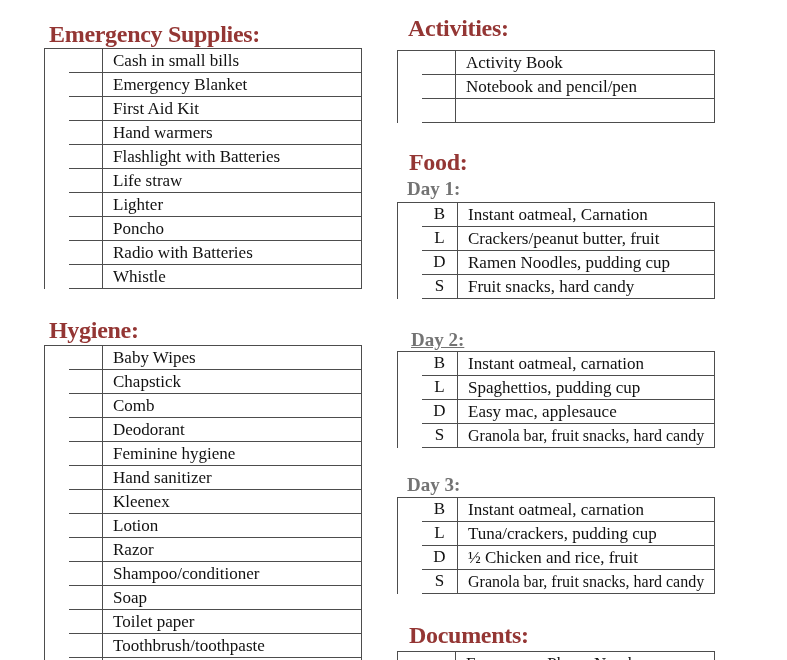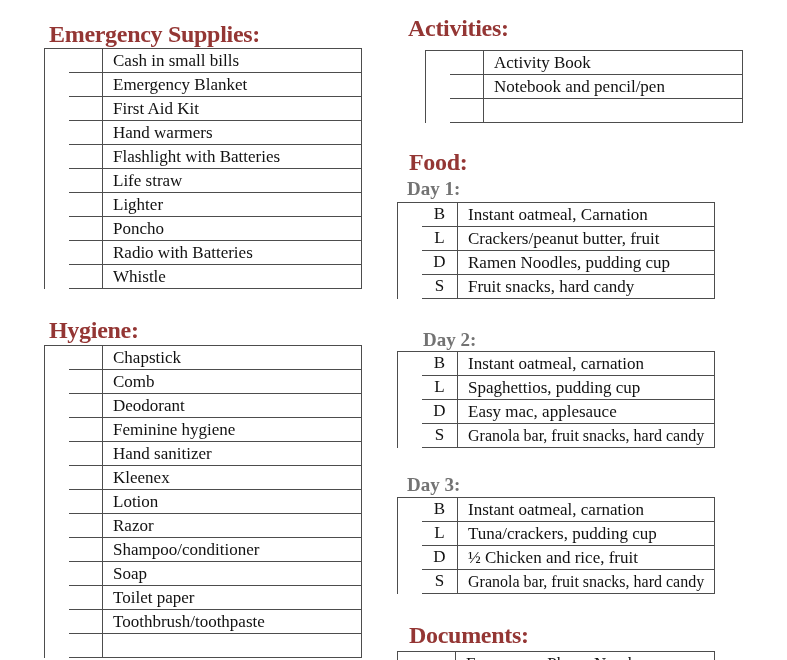--- a/index.html
+++ b/index.html
@@ -116,20 +116,24 @@
       <div class="trow">
         <div class="cell key"></div>
         <div class="cell label">Whistle</div>
       </div>
     </div>
 
   <h2 class="h2" style="left:49px;top:318px;">Hygiene:</h2>
   <div class="tbl check" style="left:44px;top:345px;">
       <div class="trow">
         <div class="cell key"></div>
+        <div class="cell label">Baby Wipes</div>
+      </div>
+      <div class="trow">
+        <div class="cell key"></div>
         <div class="cell label">Chapstick</div>
       </div>
       <div class="trow">
         <div class="cell key"></div>
         <div class="cell label">Comb</div>
       </div>
       <div class="trow">
         <div class="cell key"></div>
         <div class="cell label">Deodorant</div>
       </div>
@@ -169,21 +173,21 @@
         <div class="cell key"></div>
         <div class="cell label">Toothbrush/toothpaste</div>
       </div>
       <div class="trow">
         <div class="cell key"></div>
         <div class="cell label"></div>
       </div>
     </div>
 
   <h2 class="h2" style="left:408px;top:16px;text-align:center;">Activities:</h2>
-  <div class="tbl check" style="left:397px;top:50px;margin-left:28px;">
+  <div class="tbl check" style="left:397px;top:50px;">
       <div class="trow">
         <div class="cell key"></div>
         <div class="cell label">Activity Book</div>
       </div>
       <div class="trow">
         <div class="cell key"></div>
         <div class="cell label">Notebook and pencil/pen</div>
       </div>
       <div class="trow">
         <div class="cell key"></div>
@@ -206,21 +210,21 @@
       <div class="trow">
         <div class="cell key">D</div>
         <div class="cell label">Ramen Noodles, pudding cup</div>
       </div>
       <div class="trow">
         <div class="cell key">S</div>
         <div class="cell label">Fruit snacks, hard candy</div>
       </div>
     </div>
 
-  <h3 class="h3" style="left:423px;top:330px;">Day 2:</h3>
+  <h3 class="h3" style="left:411px;top:330px;text-decoration:underline;">Day 2:</h3>
   <div class="tbl meal" style="left:397px;top:351px;">
       <div class="trow">
         <div class="cell key">B</div>
         <div class="cell label">Instant oatmeal, carnation</div>
       </div>
       <div class="trow">
         <div class="cell key">L</div>
         <div class="cell label">Spaghettios, pudding cup</div>
       </div>
       <div class="trow">

